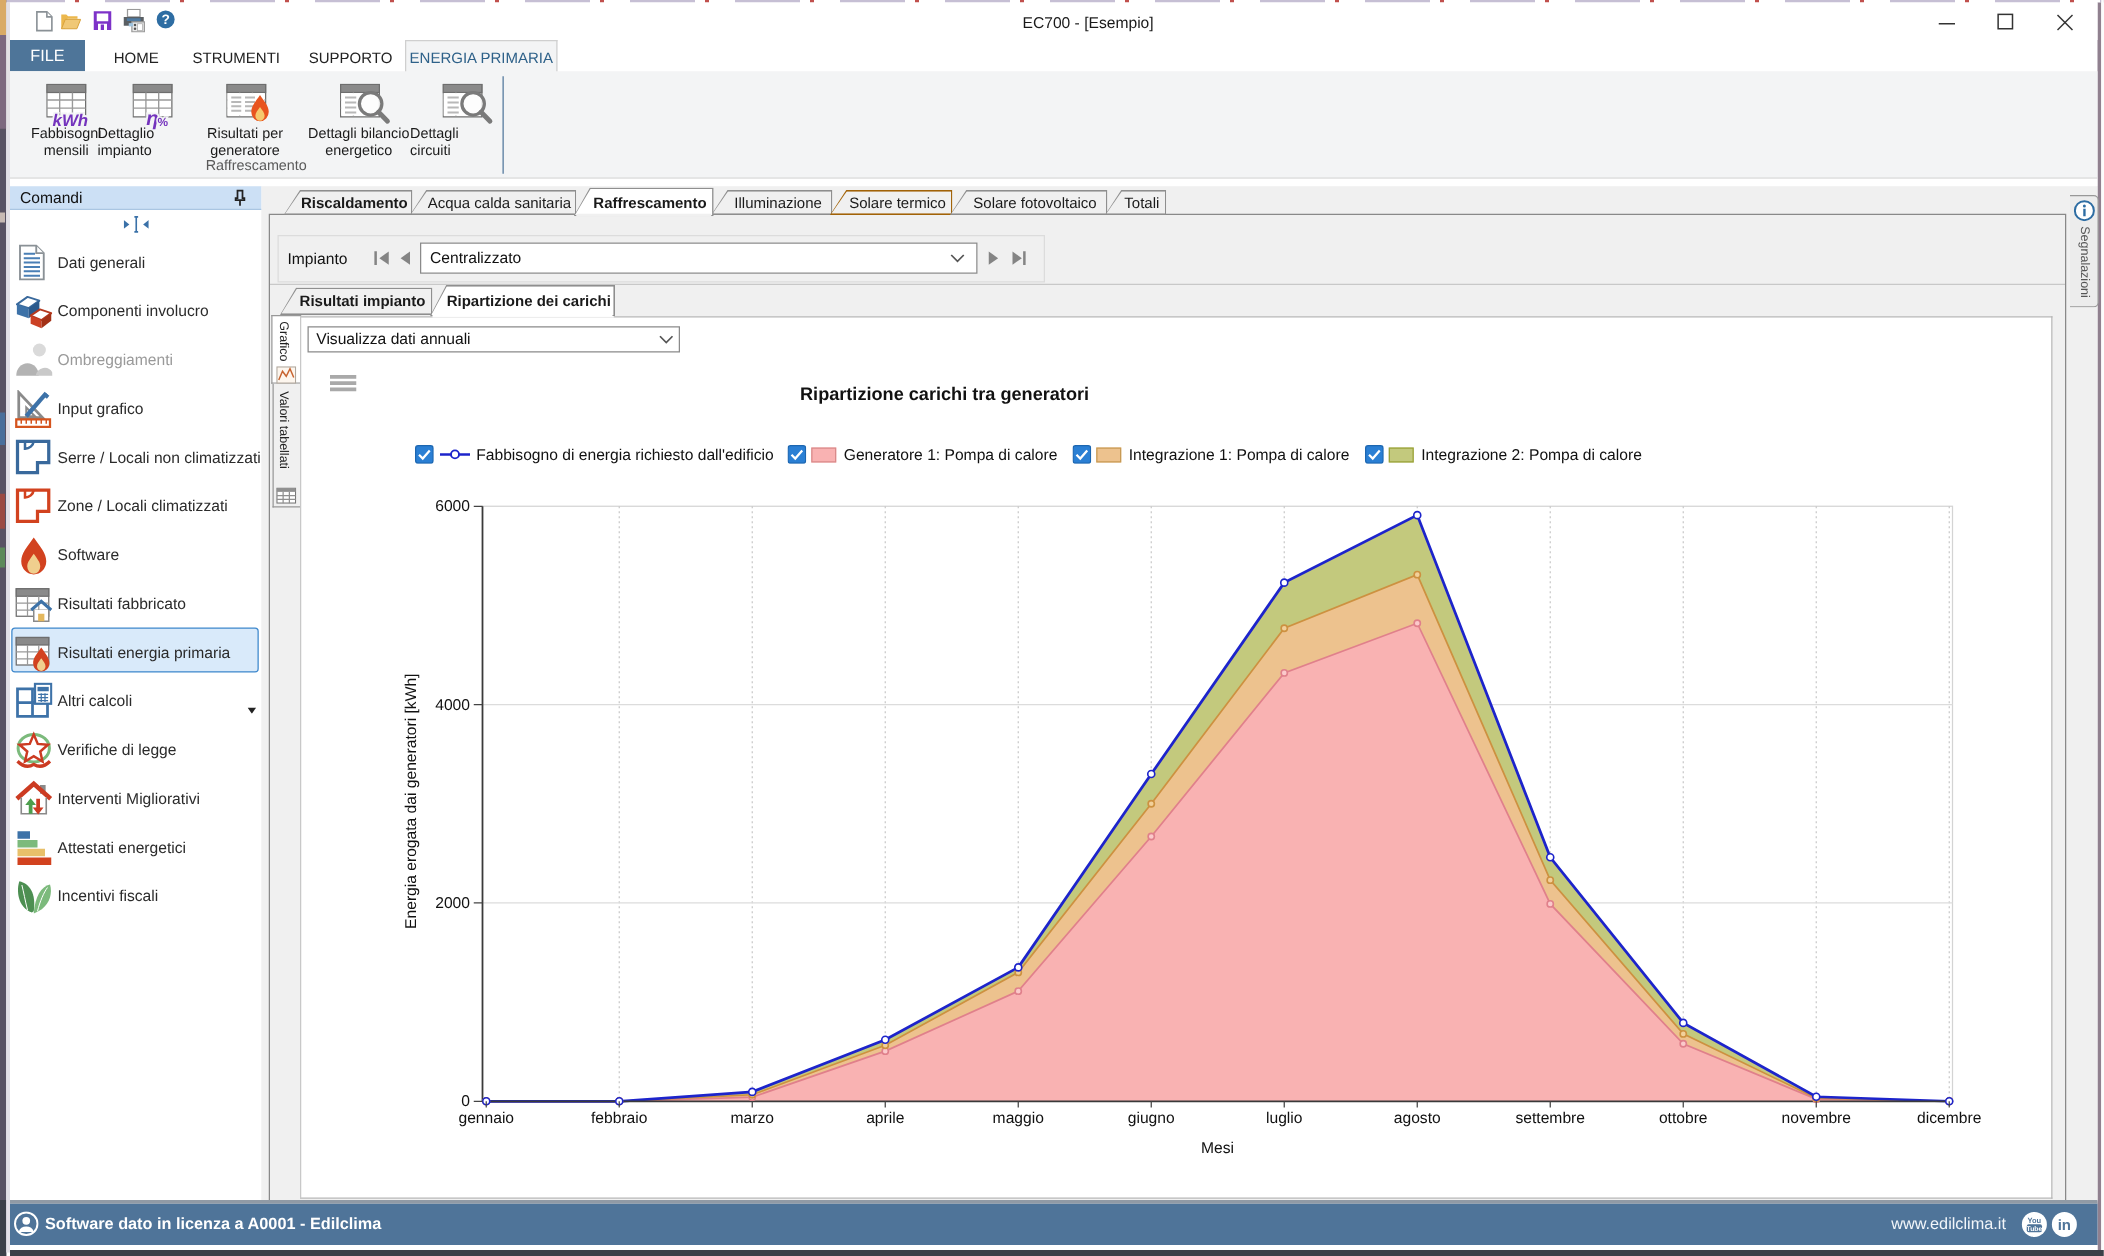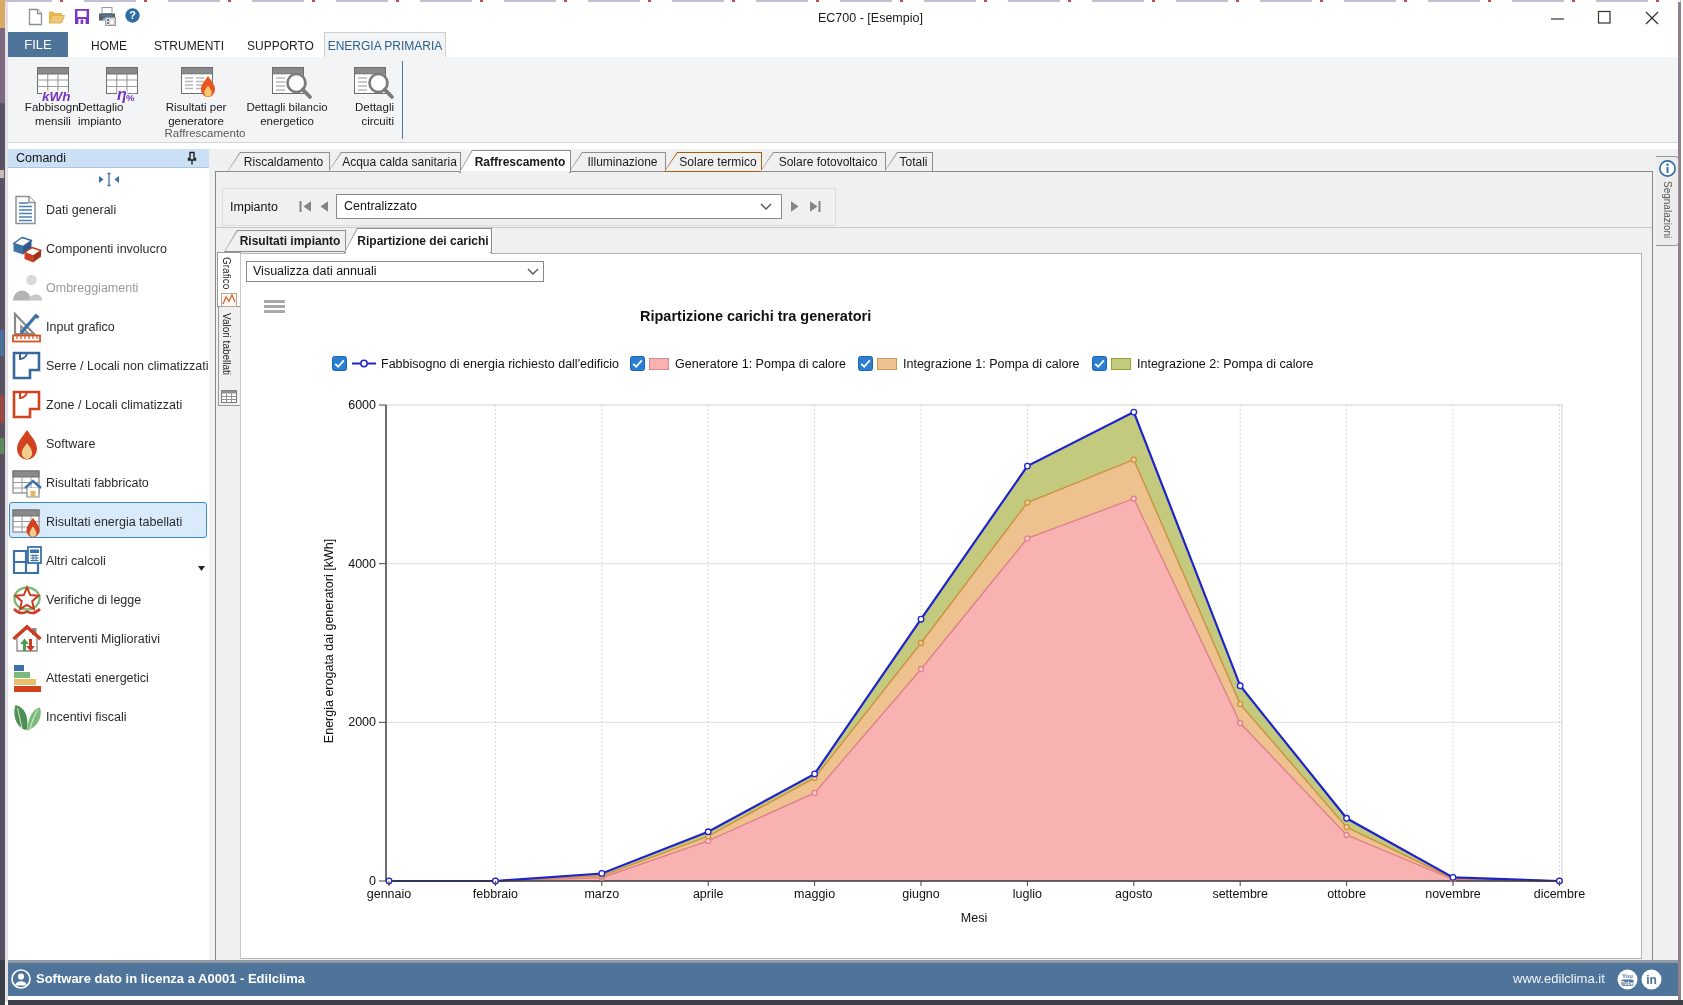--- a/index.html
+++ b/index.html
@@ -116,21 +116,21 @@
 <rect x="1" y="7.5" width="29.5" height="18" fill="#fff"></rect>
       <path d="M4 11 h9 M4 15 h9 M4 19 h9 M4 23 h9" stroke="#b8b8b8" stroke-width="1.6" fill="none"></path>
       <circle cx="24.5" cy="16" r="9" fill="rgba(253,253,253,0.85)" stroke="#7a7a7a" stroke-width="2.6"></circle>
 <line x1="30.8" y1="22.6" x2="38" y2="30" stroke="#7a7a7a" stroke-width="3.8" stroke-linecap="round"></line>
     </g>
   </svg>
 <div class="abs" style="left:10px;top:100px;width:86px;text-align:center;font-size:11.5px;color:#1a1a1a;line-height:14px">Fabbisogni<br>mensili</div>
 <div class="abs" style="left:78px;top:100px;width:86px;text-align:left;font-size:11.5px;color:#1a1a1a;line-height:14px">Dettaglio<br>impianto</div>
 <div class="abs" style="left:153px;top:100px;width:86px;text-align:center;font-size:11.5px;color:#1a1a1a;line-height:14px">Risultati per<br>generatore</div>
 <div class="abs" style="left:230px;top:100px;width:114px;text-align:center;font-size:11.5px;color:#1a1a1a;line-height:14px">Dettagli bilancio<br>energetico</div>
-<div class="abs" style="left:308px;top:100px;width:86px;text-align:right;font-size:11.5px;color:#1a1a1a;line-height:14px">Dettagli<br>circuiti</div>
+<div class="abs" style="left:328px;top:100px;width:86px;text-align:left;font-size:11.5px;color:#1a1a1a;line-height:14px">Dettagli<br>circuiti</div>
 <div class="abs" style="left:148px;top:127px;width:114px;text-align:center;font-size:11.5px;color:#5a5a5a">Raffrescamento</div>
 
 <div class="abs" style="left:8px;top:143px;width:1670px;height:6px;background:#ffffff"></div>
 <div class="abs" style="left:8px;top:149px;width:1670px;height:812px;background:#f0f0f0"></div>
 
 <div class="abs" style="left:8px;top:148px;width:201px;height:813px;background:#fff"></div>
 <div class="abs" style="left:8px;top:149px;width:201px;height:19px;background:#cce0f5;border-bottom:1px solid #aac6e2"></div>
 <div class="abs" style="left:16px;top:151px;font-size:12.5px;color:#111">Comandi</div>
 <svg class="abs" style="left:186px;top:151px" width="12" height="15" viewBox="0 0 12 15">
   <path d="M4 1.5 h4 v6 h1.5 v1.5 h-7 V7.5 H4 z M6 9 v4.5" fill="none" stroke="#222" stroke-width="1.4"></path>
@@ -188,21 +188,21 @@
   </svg>
 <div class="item" style="top:476px;color:#2b2b2b">Risultati fabbricato</div>
 <svg class="abs" style="left:12px;top:468px" width="30" height="31" viewBox="0 0 30 31">
     <rect x="1" y="3" width="26" height="22" fill="#fff" stroke="#6e6e6e"></rect>
     <rect x="1" y="3" width="26" height="6" fill="#8a8a8a" stroke="#6e6e6e"></rect>
     <path d="M1 14.5 h26 M1 20 h26 M10 9 v16 M19 9 v16" stroke="#9a9a9a" fill="none"></path>
     <path d="M13 20 l8 -7 8 7" fill="none" stroke="#3d72a8" stroke-width="2.4"></path>
     <path d="M15 20 v9 h12 v-9" fill="#fff" stroke="#8a8a8a" stroke-width="1.2"></path>
     <rect x="18.5" y="23" width="5" height="6" fill="#e4b85e"></rect>
   </svg>
-<div class="item" style="top:515px;color:#2b2b2b">Risultati energia tabellati</div>
+<div class="item" style="top:515px;color:#2b2b2b">Risultati energia primaria</div>
 <svg class="abs" style="left:12px;top:507px" width="30" height="31" viewBox="0 0 30 31">
     <rect x="1" y="3" width="26" height="22" fill="#fff" stroke="#6e6e6e"></rect>
     <rect x="1" y="3" width="26" height="6" fill="#8a8a8a" stroke="#6e6e6e"></rect>
     <path d="M1 14.5 h26 M1 20 h26 M10 9 v16 M19 9 v16" stroke="#9a9a9a" fill="none"></path>
     <path d="M21 11 c3.6 5.2 6.5 8.2 6.5 12.5 a6.5 6.8 0 0 1 -13 0 c0 -4.3 2.9 -7.3 6.5 -12.5 z" fill="#d2421f"></path>
     <path d="M21 19.5 c1.8 2.7 3.4 4.2 3.4 6.5 a3.4 3.8 0 0 1 -6.8 0 c0 -2.3 1.6 -3.8 3.4 -6.5 z" fill="#f0cf8e"></path>
   </svg>
 <div class="item" style="top:554px;color:#2b2b2b">Altri calcoli</div>
 <svg class="abs" style="left:12px;top:546px" width="30" height="31" viewBox="0 0 30 31">
     <path d="M2 5 h24 v22 h-24 z M2 16 h24 M14 5 v22" fill="none" stroke="#3d72a8" stroke-width="2.2"></path>
@@ -237,21 +237,21 @@
     <path d="M15 28.5 C16 15 21 7 28 5.5 c2.5 8 -1 19 -12.5 23 z" fill="#7cba7c"></path>
     <path d="M10 26 C8 18 7 12 5.5 6" stroke="#fff" stroke-width="0.8" fill="none"></path>
     <path d="M18 27 C20 19 23 12 26 8" stroke="#fff" stroke-width="0.8" fill="none"></path>
   </svg>
 <svg class="abs" style="left:198px;top:566px" width="7" height="5" viewBox="0 0 7 5">
     <path d="M0 0 h7 L3.5 5 z" fill="#222"></path>
   </svg>
 
 <div class="abs" style="left:215px;top:171px;width:1438px;height:790px;background:#f0f0f0;border:1px solid #898989"></div>
 <div class="tab" style="left:227px;top:152px;width:103px;height:20px;background:#8e8e8e;z-index:2">
-    <div style="background:#f0f0f0;font-weight:normal">Riscaldamento</div>
+    <div style="background:#f0f0f0;font-weight:bold">Riscaldamento</div>
   </div>
 <div class="tab" style="left:328px;top:152px;width:133px;height:20px;background:#8e8e8e;z-index:2">
     <div style="background:#f0f0f0;font-weight:normal">Acqua calda sanitaria</div>
   </div>
 <div class="tab" style="left:459px;top:150px;width:112px;height:23px;background:#8e8e8e;z-index:3">
     <div style="background:#fff;font-weight:bold">Raffrescamento</div>
   </div>
 <div class="tab" style="left:569px;top:152px;width:97px;height:20px;background:#8e8e8e;z-index:2">
     <div style="background:#f0f0f0;font-weight:normal">Illuminazione</div>
   </div>

